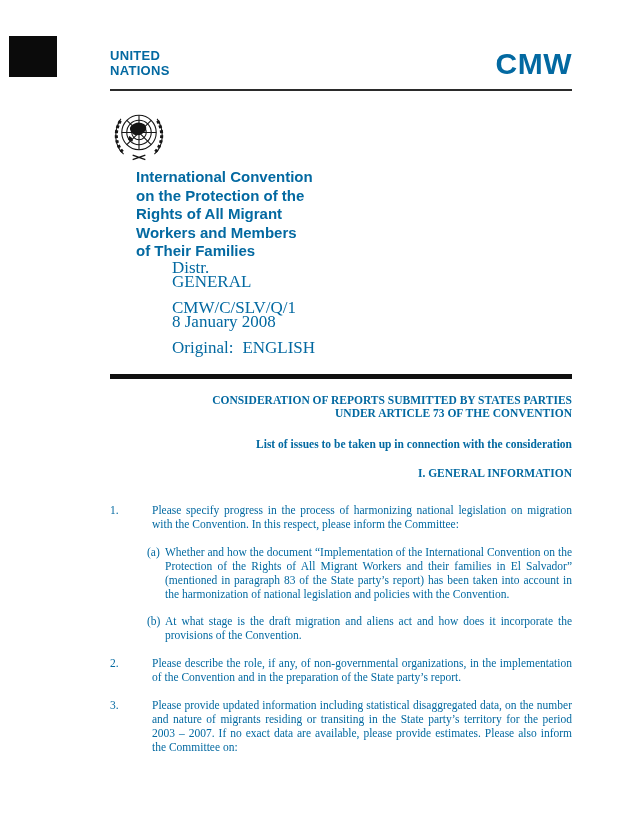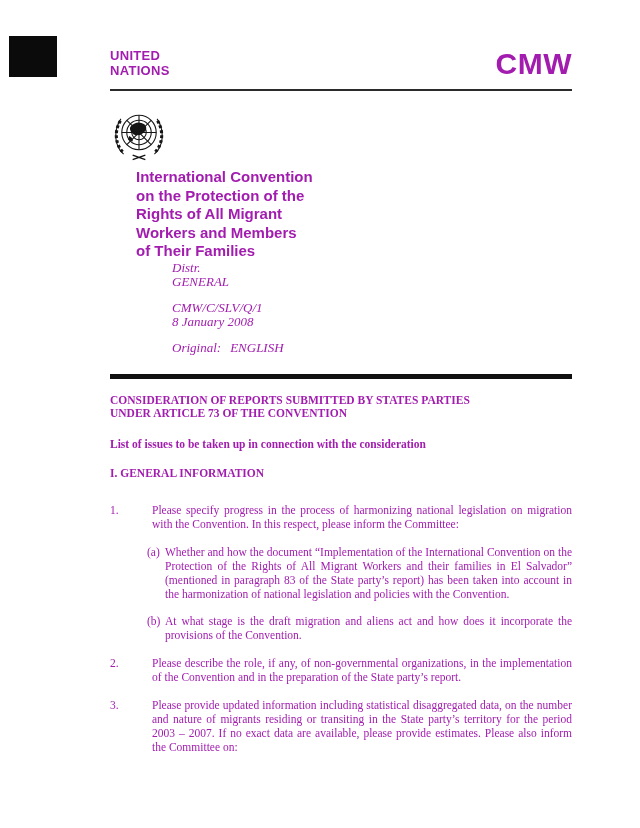--- a/index.html
+++ b/index.html
@@ -3,21 +3,21 @@
 <meta charset="utf-8">
 <style>
   html,body{margin:0;padding:0;background:#e8e8e8;}
   .page{
     position:relative;
     width:640px;height:828px;
     background:#ffffff;
     box-sizing:border-box;
     padding:48px 68px 0 110px;
     font-family:"Liberation Serif", serif;
-    color:#a21caf;
+    color:#0369a1;
     overflow:hidden;
   }
   .corner-mark{
     position:absolute;left:9px;top:36px;width:48px;height:41px;
     background:#0b0b0b;
   }
   
   .mast-top{display:flex;justify-content:space-between;align-items:flex-end;}
   .org{
     font-family:"Liberation Sans", sans-serif;
@@ -28,29 +28,29 @@
     font-weight:bold;font-size:30px;line-height:28px;letter-spacing:.5px;
   }
   .rule-thin{height:2px;background:#2b2b2b;margin-top:11px;}
   .mast-main{display:flex;margin-top:11px;flex-direction:column;}
   .emblem{width:58px;height:62px;flex:0 0 58px;margin-top:4px;}
   .conv-title{
     margin-left:26px;width:202px;
     font-family:"Liberation Sans", sans-serif;
     font-weight:bold;font-size:15px;line-height:18.5px;
   }
-  .meta{margin-left:62px;font-size:13px;line-height:14px;font-style:italic;}
+  .meta{margin-left:62px;font-size:17px;line-height:14px;}
   .meta .grp{margin:0 0 12px 0;}
   .meta .grp:last-child{margin-bottom:0;}
   .meta .orig-val{margin-left:9px;}
   .rule-thick{height:5px;background:#101010;margin-top:19px;}
   
   .doc-body{font-size:11.5px;line-height:14px;}
   .committee{margin-top:15px;}
-  .center{text-align:left;}
+  .center{text-align:right;}
   .bold{font-weight:bold;}
   .consideration{margin-top:15px;line-height:13.5px;}
   .list-heading{margin-top:17px;line-height:13.5px;}
   .section-heading{margin-top:15px;}
   p{margin:0;}
   .para{
     margin-top:23px;
     padding-left:42px;text-indent:-42px;
     text-align:justify;
   }

